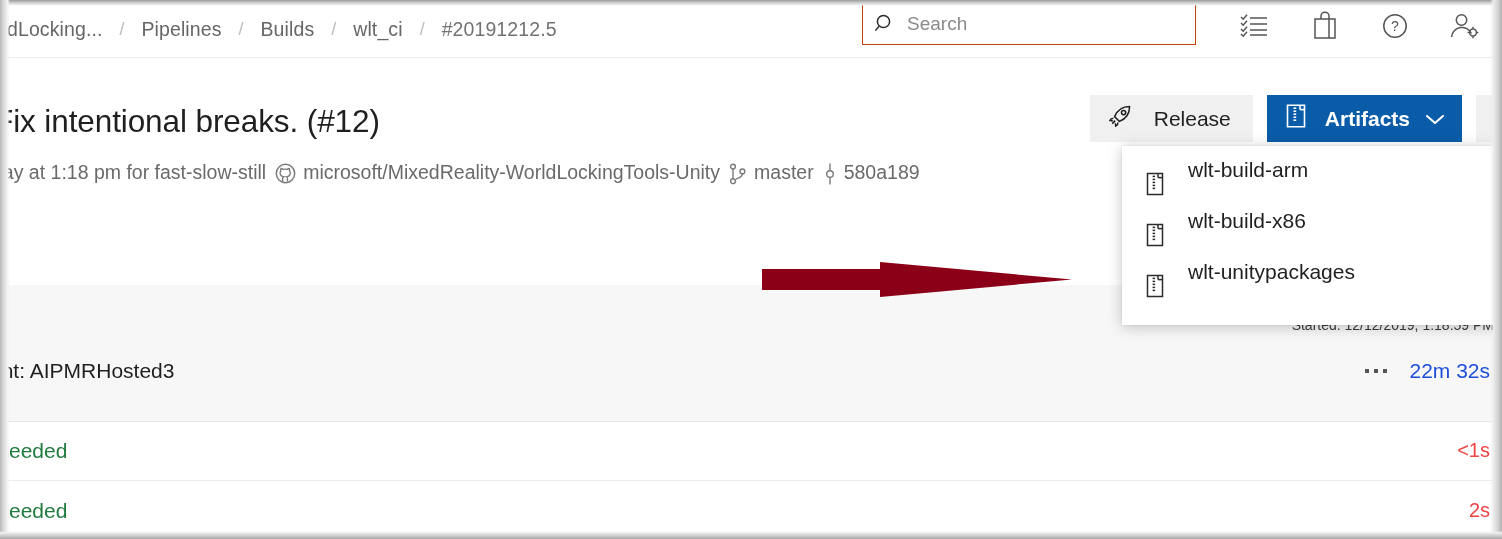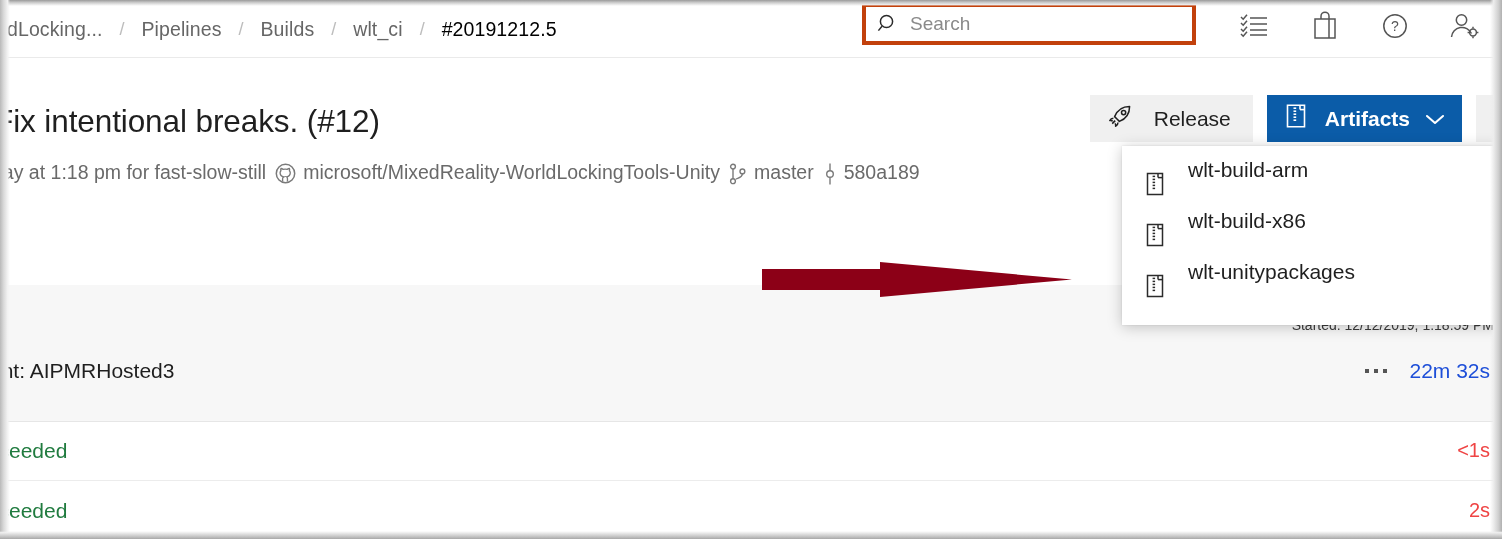--- a/index.html
+++ b/index.html
@@ -61,33 +61,33 @@
     display: flex;
     align-items: center;
     white-space: nowrap;
   }
   .crumb {
     font-size: 19.5px;
     color: #666666;
     letter-spacing: 0.1px;
   }
   .crumb.last {
-    color: #000000;
+    color: #737373;
   }
   .crumb-sep {
     font-size: 18px;
     color: #bdbdbd;
     padding: 0 17px;
   }
 
   #searchbox {
     position: absolute;
     left: 862px; top: 3px;
     width: 334px; height: 42px;
-    border: 4px solid #c2410c;
+    border: 1px solid #c2410c;
     background: #ffffff;
     display: flex;
     align-items: center;
     box-sizing: border-box;
   }
   #searchbox .s-icon {
     width: 44px;
     display: flex;
     align-items: center;
     justify-content: center;

